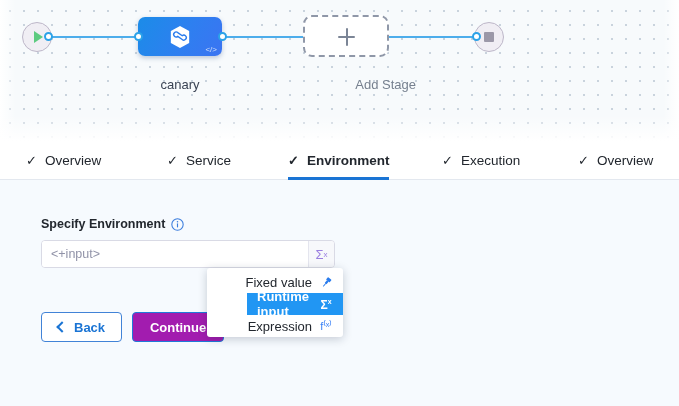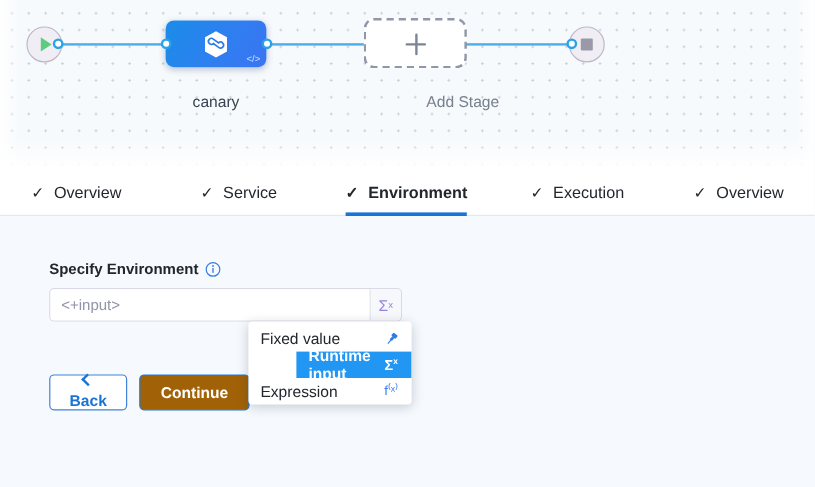--- a/index.html
+++ b/index.html
@@ -297,29 +297,28 @@
     border-radius: 4px;
     font-size: 13px;
     font-weight: bold;
     display: flex;
     align-items: center;
     justify-content: center;
     gap: 6px;
     cursor: pointer;
     box-sizing: border-box;
     padding: 0 16px;
-    flex-direction: column;
   }
   .btn-back {
     background: #ffffff;
     border: 1px solid #4183d7;
     color: #1a74d4;
   }
   .btn-continue {
-    background: #a16207;
+    background: #a21caf;
     border: 1px solid #1f79d9;
     color: #ffffff;
     min-width: 92px;
   }
   .chev-left {
     display: inline-block;
     width: 6px; height: 6px;
     border-left: 2px solid #1a74d4;
     border-bottom: 2px solid #1a74d4;
     transform: rotate(45deg);
@@ -336,21 +335,21 @@
     border-radius: 3px;
     box-shadow: 0 2px 10px rgba(20,30,60,0.22);
     z-index: 20;
     overflow: hidden;
     padding-top: 3px;
   }
   .dd-item {
     height: 22px;
     display: flex;
     align-items: center;
-    justify-content: space-between;
+    justify-content: flex-end;
     gap: 7px;
     padding: 0 10px 0 10px;
     font-size: 13px;
     color: #22272e;
     cursor: pointer;
     box-sizing: border-box;
   }
   .dd-item.selected {
     background: #2196f3;
     color: #ffffff;

